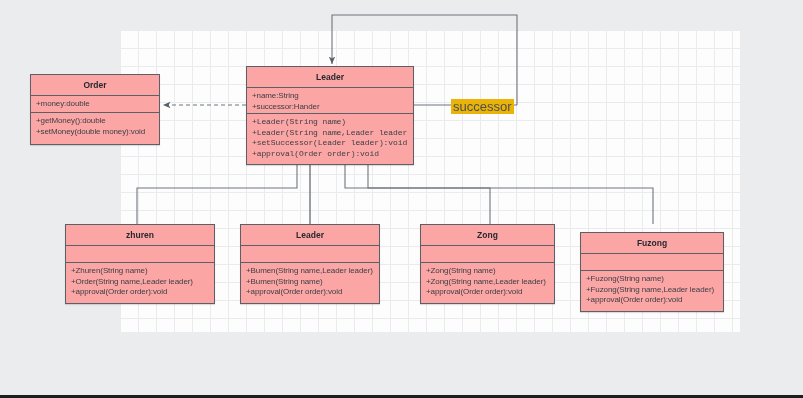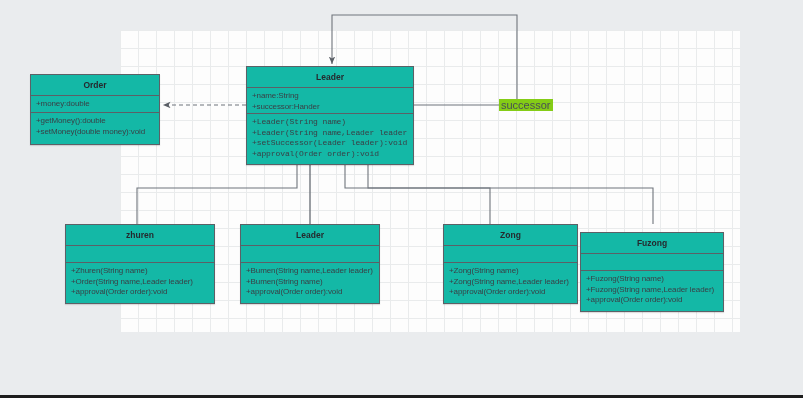--- a/index.html
+++ b/index.html
@@ -47,21 +47,21 @@
     width: 803px;
     height: 398px;
     overflow: visible;
     pointer-events: none;
   }
 
   
   .uml-class {
     position: absolute;
     box-sizing: border-box;
-    background: #14b8a6;
+    background: #fca5a5;
     border: 1px solid #5c6066;
     box-shadow: 0 1px 1px rgba(0,0,0,0.12);
     font-size: 8px;
     color: #3a3f45;
     z-index: 4;
   }
   .uml-title {
     box-sizing: border-box;
     text-align: center;
     font-weight: bold;
@@ -96,35 +96,34 @@
   #cls-order     { left: 30px;  top: 74px;  width: 130px; }
   #cls-order .uml-attrs { height: 17px; }
   #cls-order .uml-ops   { height: 31px; }
 
   #cls-leader    { left: 246px; top: 66px;  width: 168px; }
   #cls-leader .uml-attrs { height: 26px; }
   #cls-leader .uml-ops   { height: 50px; font-family: Liberation Mono, monospace; }
 
   #cls-zhuren    { left: 65px;  top: 224px; width: 150px; }
   #cls-bumen     { left: 240px; top: 224px; width: 140px; }
-  #cls-zong      { left: 420px; top: 224px; width: 135px; margin-left: 23px; }
+  #cls-zong      { left: 420px; top: 224px; width: 135px; }
   #cls-fuzong    { left: 580px; top: 232px; width: 144px; }
   .subclass .uml-attrs { height: 17px; }
   .subclass .uml-ops   { height: 40px; }
 
   
   .edge-label {
     position: absolute;
-    font-size: 11px;
+    font-size: 13px;
     color: #4a4f55;
-    background: #84cc16;
+    background: #eab308;
     padding: 0 2px;
     white-space: nowrap;
     z-index: 5;
-    margin-left: 48px;
   }
   #lbl-successor { left: 451px; top: 99px; }
 </style>
 </head>
 <body>
 
 <div id="app">
 
   <div id="canvas"></div>
 

